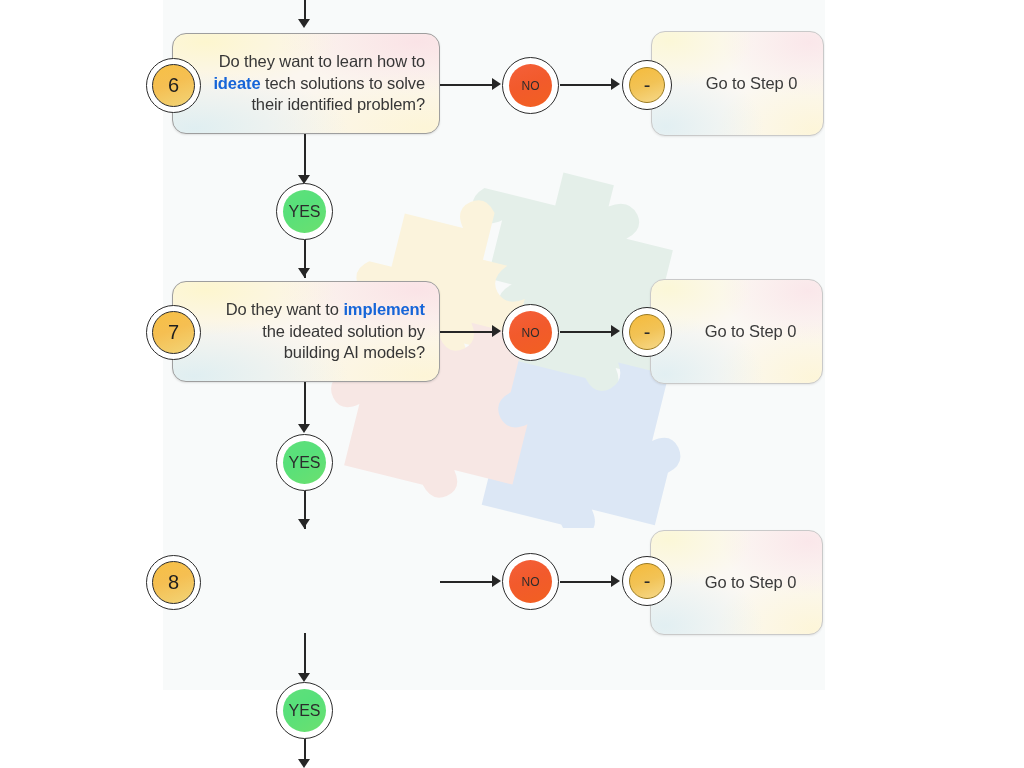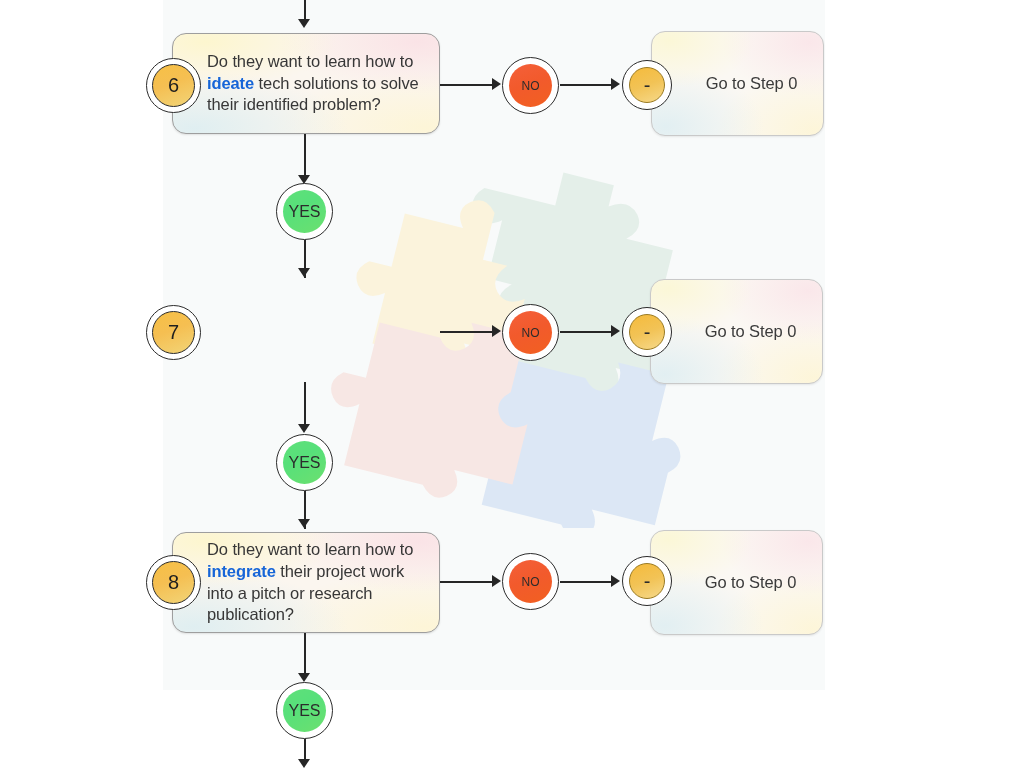--- a/index.html
+++ b/index.html
@@ -81,21 +81,21 @@
       radial-gradient(ellipse 80% 80% at 92% 8%,  rgba(250,226,230,0.95) 0%, rgba(250,226,230,0) 65%),
       radial-gradient(ellipse 85% 85% at 8% 95%,  rgba(222,238,241,0.95) 0%, rgba(222,238,241,0) 68%),
       radial-gradient(ellipse 85% 85% at 95% 95%, rgba(253,245,214,0.95) 0%, rgba(253,245,214,0) 68%),
       #fbf6ef;
     box-shadow: 0 1px 2px rgba(0,0,0,0.10);
     display: flex;
     align-items: center;
     justify-content: center;
   }
   .qtext {
-    text-align: left;
+    text-align: right;
     color: #373737;
     font-size: 16.5px;
     line-height: 1.32;
     padding: 0 14px 0 34px;
     letter-spacing: -0.1px;
   }
   .qtext .kw {
     color: #1665d8;
     font-weight: bold;
   }
@@ -256,20 +256,25 @@
 
   <div class="ring badge-yes" style="left:276px; top:183px; width:57px; height:57px;">
     <div class="disc">
       <span class="lbl">YES</span>
     </div>
   </div>
 
   <div class="conn-v" style="left:304px; top:240px; height:38px;"></div>
   <div class="arrow-down" style="left:298px; top:268px;"></div>
 
+  <div class="qbox" style="left:172px; top:281px; width:268px; height:101px;">
+    <div class="qtext">
+      <span>Do they want to </span><span class="kw">implement</span><span> the ideated solution by building AI models?</span>
+    </div>
+  </div>
   <div class="ring badge-num" style="left:146px; top:305px; width:55px; height:55px;">
     <div class="disc">
       <span class="lbl">7</span>
     </div>
   </div>
 
   <div class="conn-h" style="left:440px; top:331px; width:55px;"></div>
   <div class="arrow-right" style="left:492px; top:325px;"></div>
 
   <div class="ring badge-no" style="left:502px; top:304px; width:57px; height:57px;">
@@ -295,25 +300,20 @@
 
   <div class="ring badge-yes" style="left:276px; top:434px; width:57px; height:57px;">
     <div class="disc">
       <span class="lbl">YES</span>
     </div>
   </div>
 
   <div class="conn-v" style="left:304px; top:491px; height:38px;"></div>
   <div class="arrow-down" style="left:298px; top:519px;"></div>
 
-  <div class="qbox" style="left:172px; top:532px; width:268px; height:101px;">
-    <div class="qtext">
-      <span>Do they want to learn how to </span><span class="kw">integrate</span><span> their project work into a pitch or research publication?</span>
-    </div>
-  </div>
   <div class="ring badge-num" style="left:146px; top:555px; width:55px; height:55px;">
     <div class="disc">
       <span class="lbl">8</span>
     </div>
   </div>
 
   <div class="conn-h" style="left:440px; top:581px; width:55px;"></div>
   <div class="arrow-right" style="left:492px; top:575px;"></div>
 
   <div class="ring badge-no" style="left:502px; top:553px; width:57px; height:57px;">

